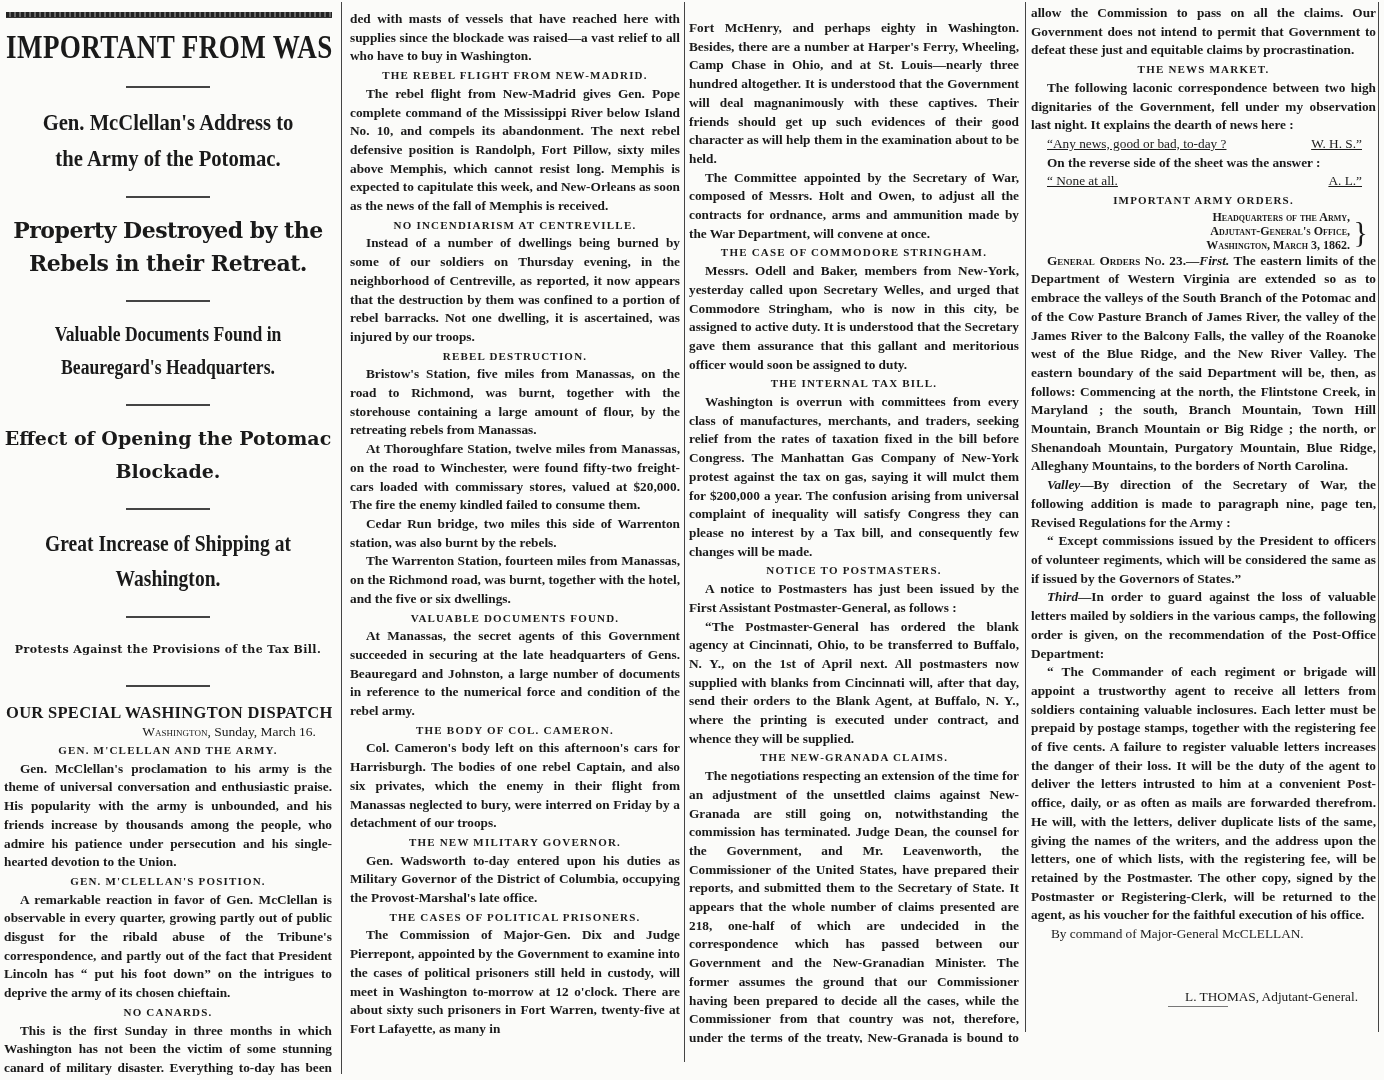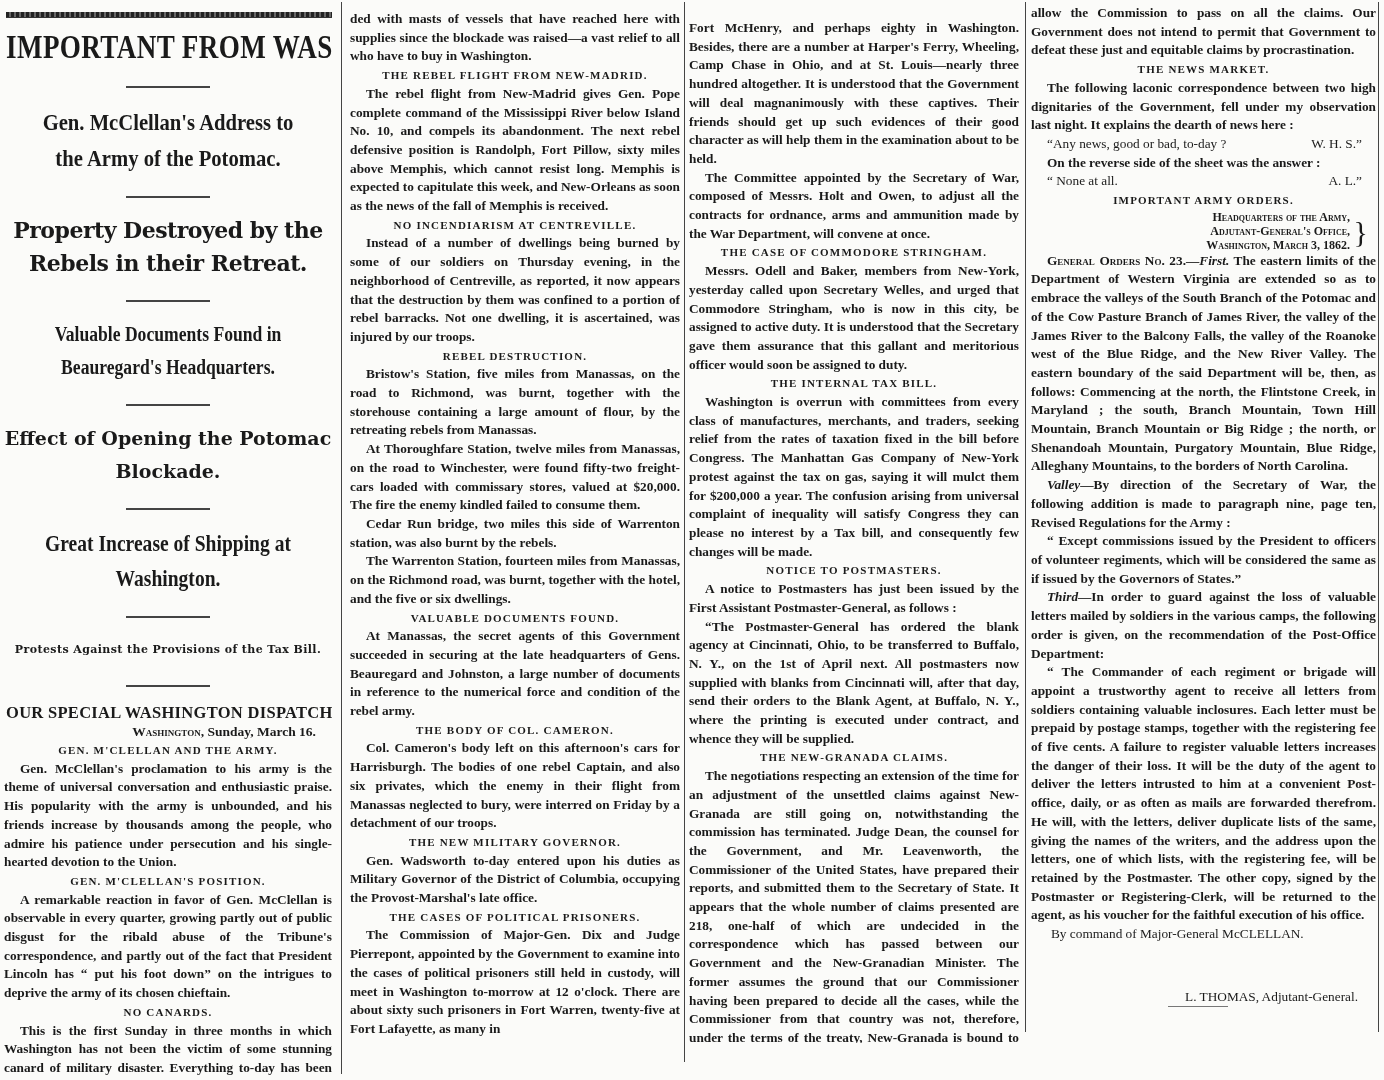--- a/index.html
+++ b/index.html
@@ -37,29 +37,29 @@
   .deck.d2 { font-family: "DejaVu Serif", serif; font-size: 22px; line-height: 33px; letter-spacing: -0.5px; }
   .deck.d3 { font-family: "Liberation Serif", serif; font-size: 20px; line-height: 33px; transform: scaleX(0.88); }
   .deck.d4 { font-family: "DejaVu Serif", serif; font-size: 19px; line-height: 33px; }
   .deck.d5 { font-family: "Liberation Serif", serif; font-size: 23px; line-height: 35px; transform: scaleX(0.85); }
   .deck.d6 { font-family: "DejaVu Serif", serif; font-size: 11px; line-height: 31px; letter-spacing: 0.4px; }
 
   .section-title {
     font-family: "Liberation Serif", serif; font-size: 16.5px; font-weight: bold;
     margin: 10px 0 0 2px; white-space: nowrap; letter-spacing: 0.3px; line-height: 20px;
   }
-  .dateline { text-align: right; font-weight: bold; font-size: 13.5px; line-height: 18px; padding-right: 16px; }
+  .dateline { text-align: right; font-weight: normal; font-size: 13.5px; line-height: 18px; padding-right: 16px; }
   .dateline .sc { font-variant: small-caps; }
   .subhead {
     text-align: center; font-size: 11px; font-weight: bold; letter-spacing: 1.2px;
     line-height: 18.7px; text-transform: uppercase;
   }
   .bold-body p { font-weight: bold; }
   .sc { font-variant: small-caps; }
-  .quote-line { display: flex; justify-content: space-between; padding: 0 14px 0 16px; }
+  .quote-line { display: flex; justify-content: space-between; padding: 0 14px 0 16px; text-decoration: underline; }
   .orders-head { text-align: right; font-size: 12px; line-height: 14px; font-variant: small-caps; font-weight: bold; padding-right: 26px; position: relative; }
   .orders-head .brace { position: absolute; right: 8px; top: 2px; font-size: 30px; line-height: 40px; font-weight: normal; }
   .signoff { padding-left: 20px; }
   .signoff2 { text-align: right; padding-right: 18px; margin-top: 44px; }
   .bottom-rule { position: absolute; left: 1168px; top: 1006px; width: 60px; height: 1px; background: #777; }
 </style>
 </head>
 <body>
 
 <div class="page">

